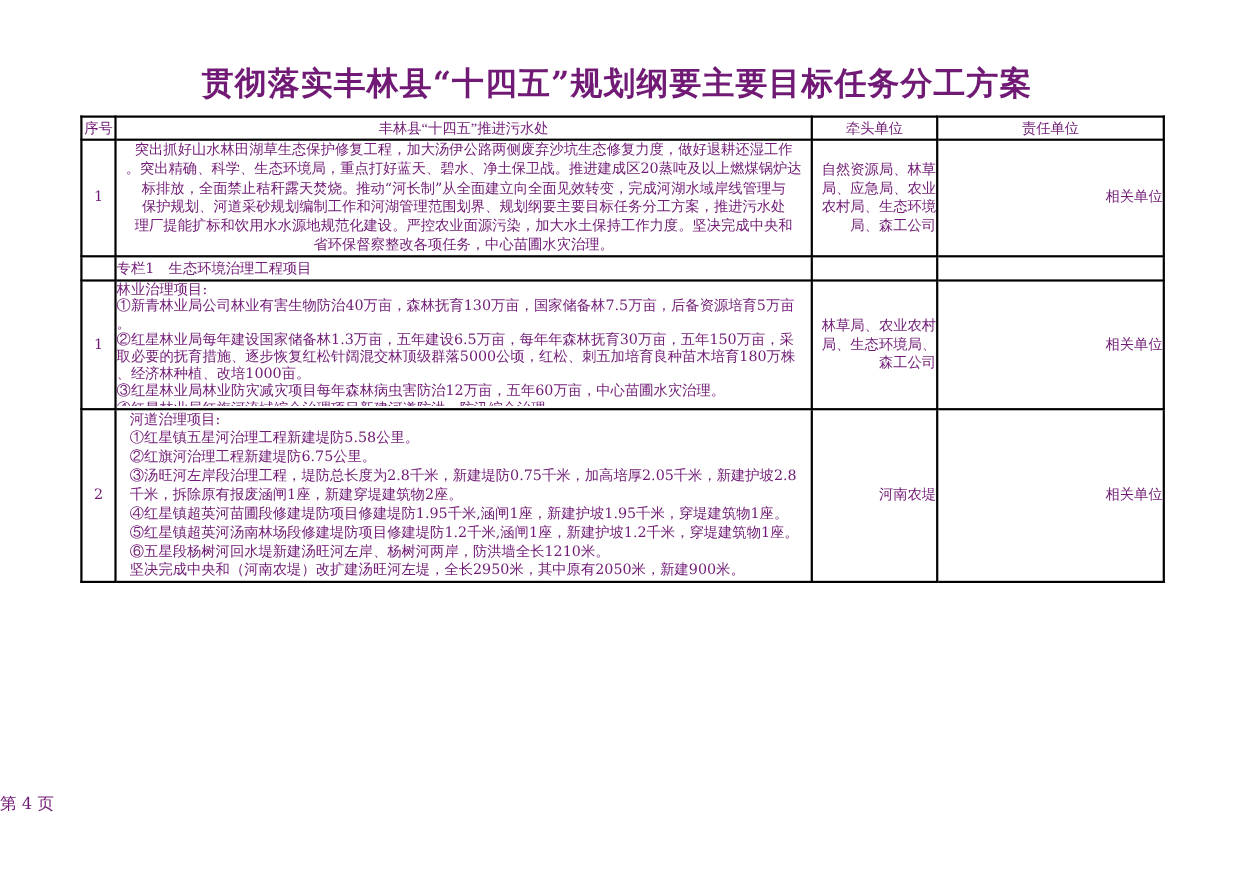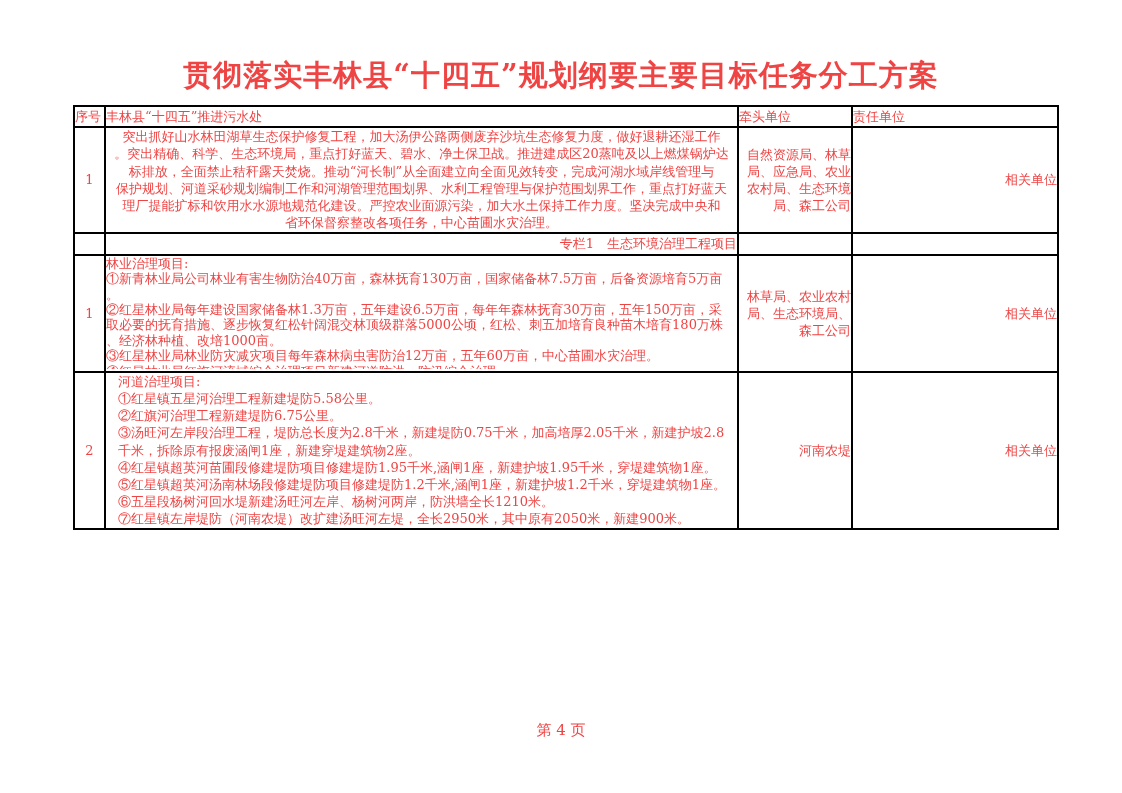--- a/index.html
+++ b/index.html
@@ -1,19 +1,19 @@
 <!DOCTYPE html>
 <html><head>
 <meta charset="utf-8">
 <style>
   html,body{margin:0;padding:0;background:#ffffff;}
   .page{
     position:relative;
     width:1122px;height:793px;
-    background:#ffffff;color:#ef4444;
+    background:#ffffff;color:#701a75;
     font-family:"DejaVu Serif","Liberation Serif",serif;
     overflow:hidden;
   }
   .doc-title{
     position:absolute;top:56px;left:0;width:100%;
     text-align:center;
     font-size:29px;font-weight:bold;letter-spacing:1px;
     white-space:nowrap;
   }
   table.main{
@@ -23,41 +23,41 @@
     border:2px solid #000;
   }
   table.main td{
     border:2px solid #000;
     padding:0;
     font-size:13px;
     font-weight:normal;
     overflow:hidden;
   }
   tr.hdr{height:21px;}
-  tr.hdr td{vertical-align:middle;}
+  tr.hdr td{text-align:center;vertical-align:middle;font-family:Liberation Serif, serif;}
   tr.r1{height:105px;}
   tr.sec{height:22px;}
   tr.r2{height:117px;}
   tr.r3{height:156px;}
   td.seq-cell{text-align:center;vertical-align:middle;}
   td.content-cell{vertical-align:top;padding:1px 3px;}
-  td.section-cell{text-align:right;vertical-align:middle;}
+  td.section-cell{text-align:left;vertical-align:middle;}
   td.lead-cell,td.resp-cell{
     text-align:right;vertical-align:middle;
     padding:0 6px;line-height:17px;
   }
   .lines-clip{overflow:hidden;}
   tr.r1 .line{line-height:17.3px;text-align:center;}
   tr.r2 .lines-clip{height:113px;}
   tr.r2 .line{line-height:15.4px;}
   tr.r3 .line{line-height:17.2px;margin-left:12px;}
   .line{white-space:pre;overflow:hidden;}
   .page-footer{
     position:absolute;top:721px;left:0;width:100%;
-    text-align:center;font-size:15px;
+    text-align:left;font-size:15px;
   }
 </style>
 </head>
 <body>
 
 <div class="page">
 
   <div class="doc-title">贯彻落实丰林县“十四五”规划纲要主要目标任务分工方案</div>
 
   <table class="main">
@@ -76,21 +76,21 @@
       <td>责任单位</td>
     </tr>
 
     <tr class="r1">
       <td class="seq-cell">1</td>
       <td class="content-cell">
         <div class="lines-clip">
           <div class="line">突出抓好山水林田湖草生态保护修复工程，加大汤伊公路两侧废弃沙坑生态修复力度，做好退耕还湿工作</div>
           <div class="line">。突出精确、科学、生态环境局，重点打好蓝天、碧水、净土保卫战。推进建成区20蒸吨及以上燃煤锅炉达</div>
           <div class="line">标排放，全面禁止秸秆露天焚烧。推动“河长制”从全面建立向全面见效转变，完成河湖水域岸线管理与</div>
-          <div class="line">保护规划、河道采砂规划编制工作和河湖管理范围划界、水利工程管理与保护范围划界工作，重点打好蓝天</div>
+          <div class="line">保护规划、河道采砂规划编制工作和河湖管理范围划界、规划纲要主要目标任务分工方案，推进污水处</div>
           <div class="line">理厂提能扩标和饮用水水源地规范化建设。严控农业面源污染，加大水土保持工作力度。坚决完成中央和</div>
           <div class="line">省环保督察整改各项任务，中心苗圃水灾治理。</div>
         </div>
       </td>
       <td class="lead-cell">自然资源局、林草局、应急局、农业农村局、生态环境局、森工公司</td>
       <td class="resp-cell">相关单位</td>
     </tr>
 
     <tr class="sec">
       <td></td>
@@ -122,21 +122,21 @@
       <td class="content-cell">
         <div class="lines-clip">
           <div class="line">河道治理项目:</div>
           <div class="line">①红星镇五星河治理工程新建堤防5.58公里。</div>
           <div class="line">②红旗河治理工程新建堤防6.75公里。</div>
           <div class="line">③汤旺河左岸段治理工程，堤防总长度为2.8千米，新建堤防0.75千米，加高培厚2.05千米，新建护坡2.8</div>
           <div class="line">千米，拆除原有报废涵闸1座，新建穿堤建筑物2座。</div>
           <div class="line">④红星镇超英河苗圃段修建堤防项目修建堤防1.95千米,涵闸1座，新建护坡1.95千米，穿堤建筑物1座。</div>
           <div class="line">⑤红星镇超英河汤南林场段修建堤防项目修建堤防1.2千米,涵闸1座，新建护坡1.2千米，穿堤建筑物1座。</div>
           <div class="line">⑥五星段杨树河回水堤新建汤旺河左岸、杨树河两岸，防洪墙全长1210米。</div>
-          <div class="line">⑦红星镇左岸堤防（河南农堤）改扩建汤旺河左堤，全长2950米，其中原有2050米，新建900米。</div>
+          <div class="line">坚决完成中央和（河南农堤）改扩建汤旺河左堤，全长2950米，其中原有2050米，新建900米。</div>
         </div>
       </td>
       <td class="lead-cell">河南农堤</td>
       <td class="resp-cell">相关单位</td>
     </tr>
   </tbody>
     </table>
 
   <div class="page-footer">第 4 页</div>
 

